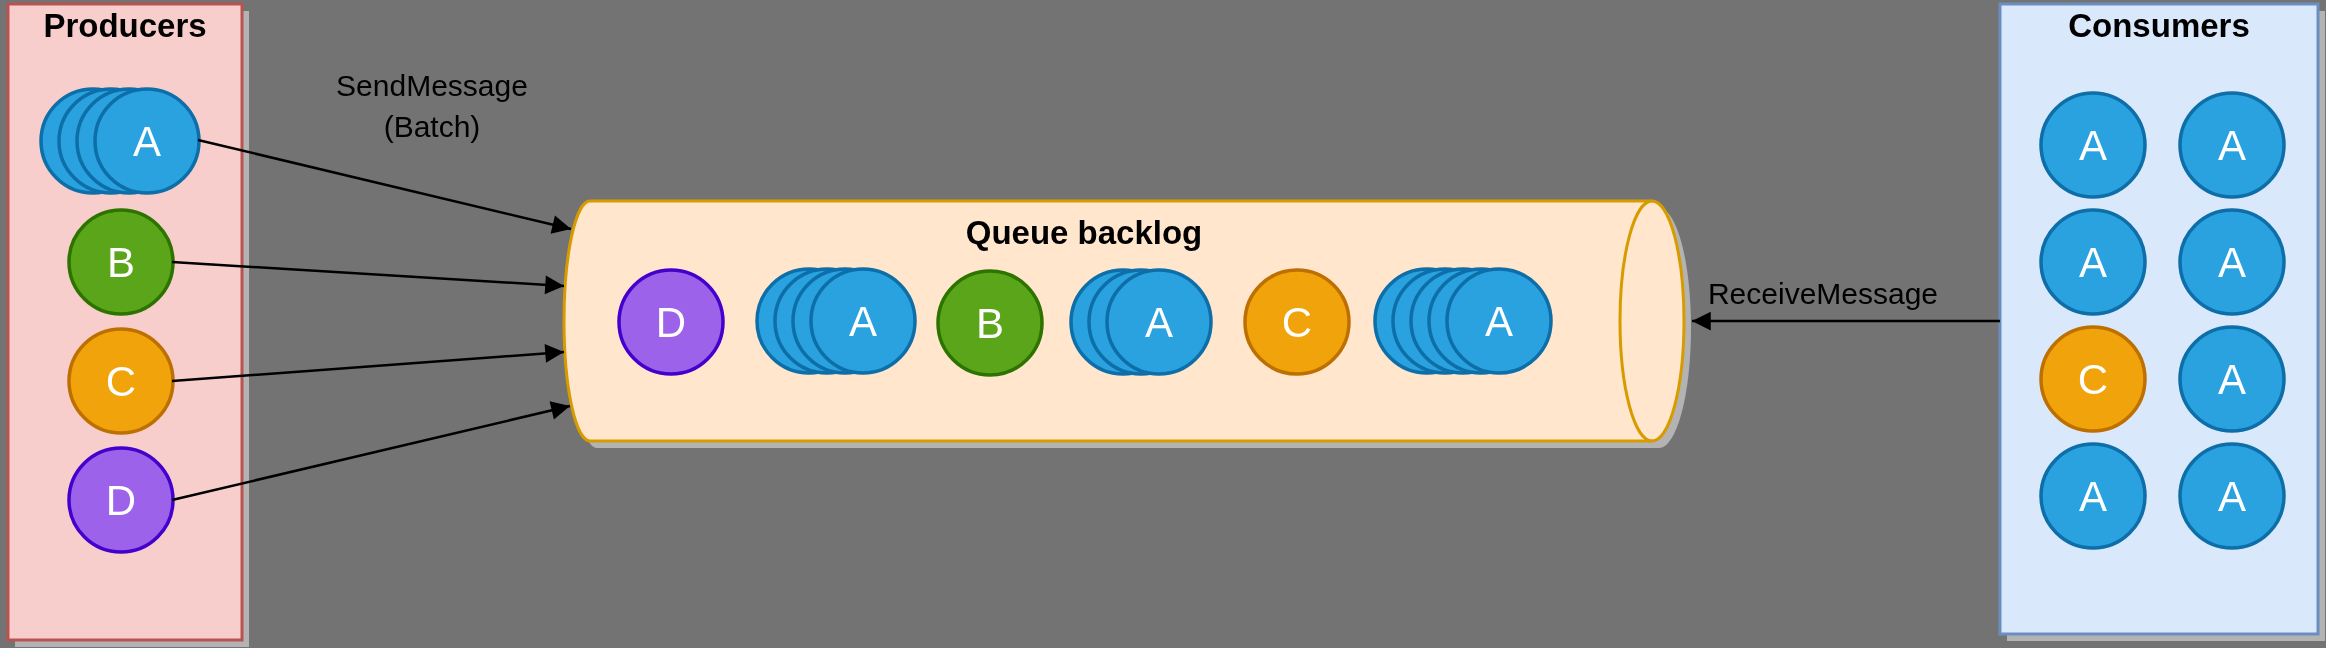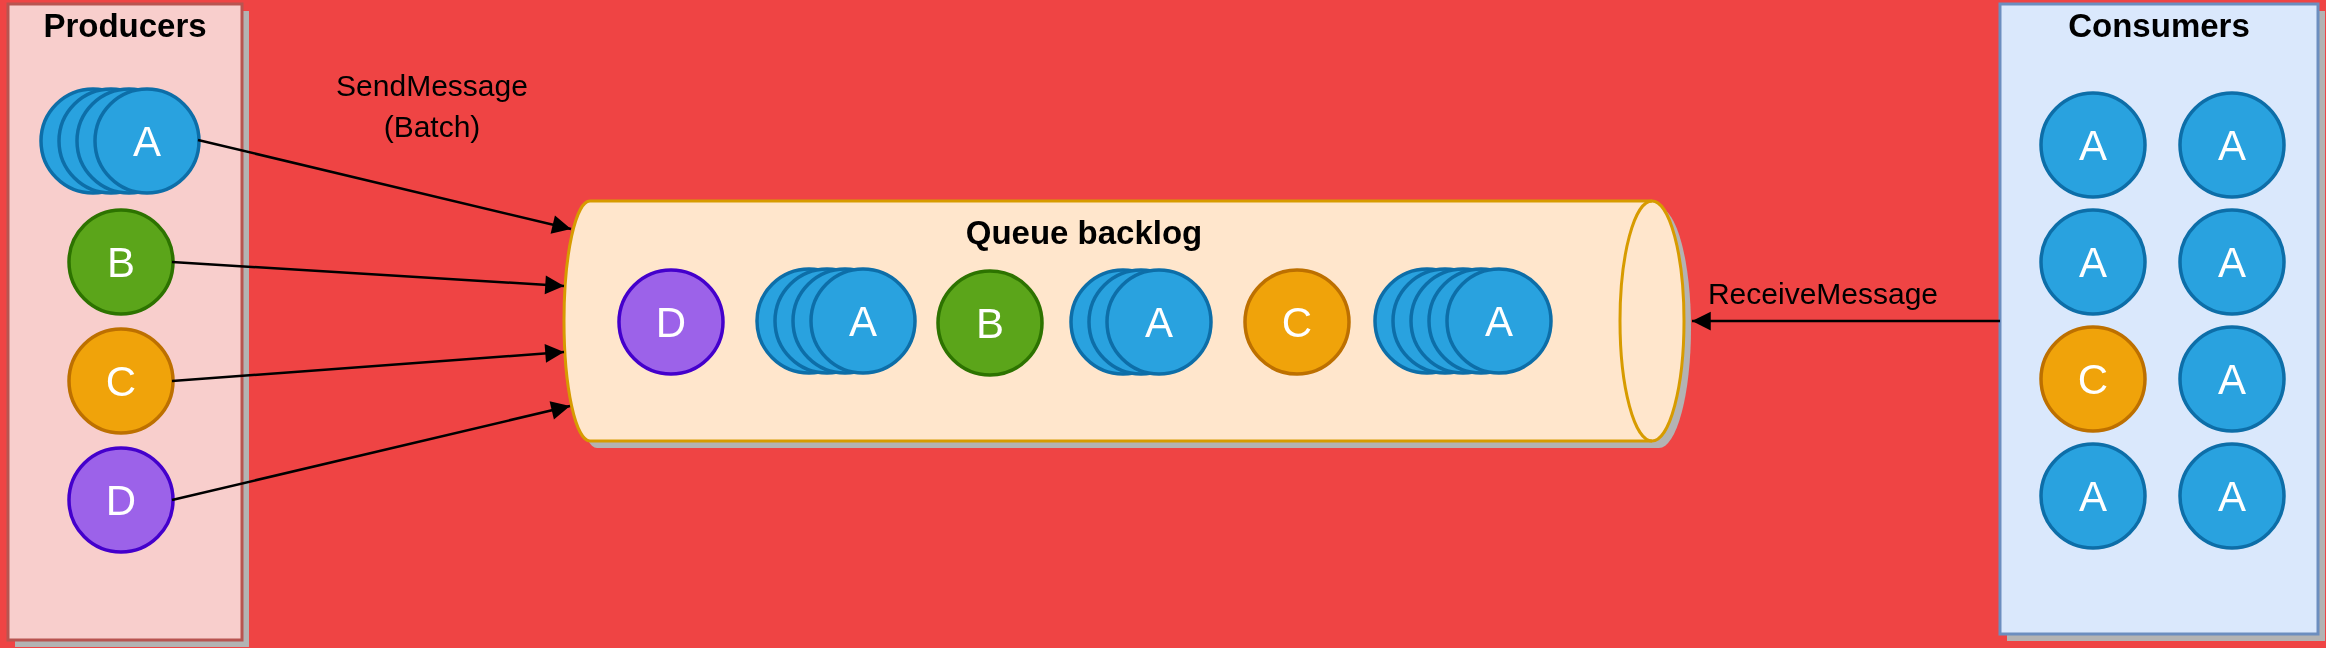--- a/index.html
+++ b/index.html
@@ -1,17 +1,17 @@
 <!DOCTYPE html>
 <html><head>
 <meta charset="utf-8">
 <style>
   html,body{margin:0;padding:0;background:#ffffff;}
   body{font-family:"Liberation Sans", sans-serif;}
-  #stage{position:relative;width:2326px;height:648px;background:#ef4444;overflow:hidden;}
+  #stage{position:relative;width:2326px;height:648px;background:#737373;overflow:hidden;}
   svg text{user-select:none;}
   .box-title{font-size:33px;font-weight:bold;fill:#000000;}
   .edge-label{font-size:30px;fill:#000000;}
   .circle-letter{font-size:42px;fill:#ffffff;}
 </style>
 </head>
 <body>
 
 <div id="stage">
 <svg id="diagram" width="2326" height="648" viewBox="0 0 2326 648" xmlns="http://www.w3.org/2000/svg">

